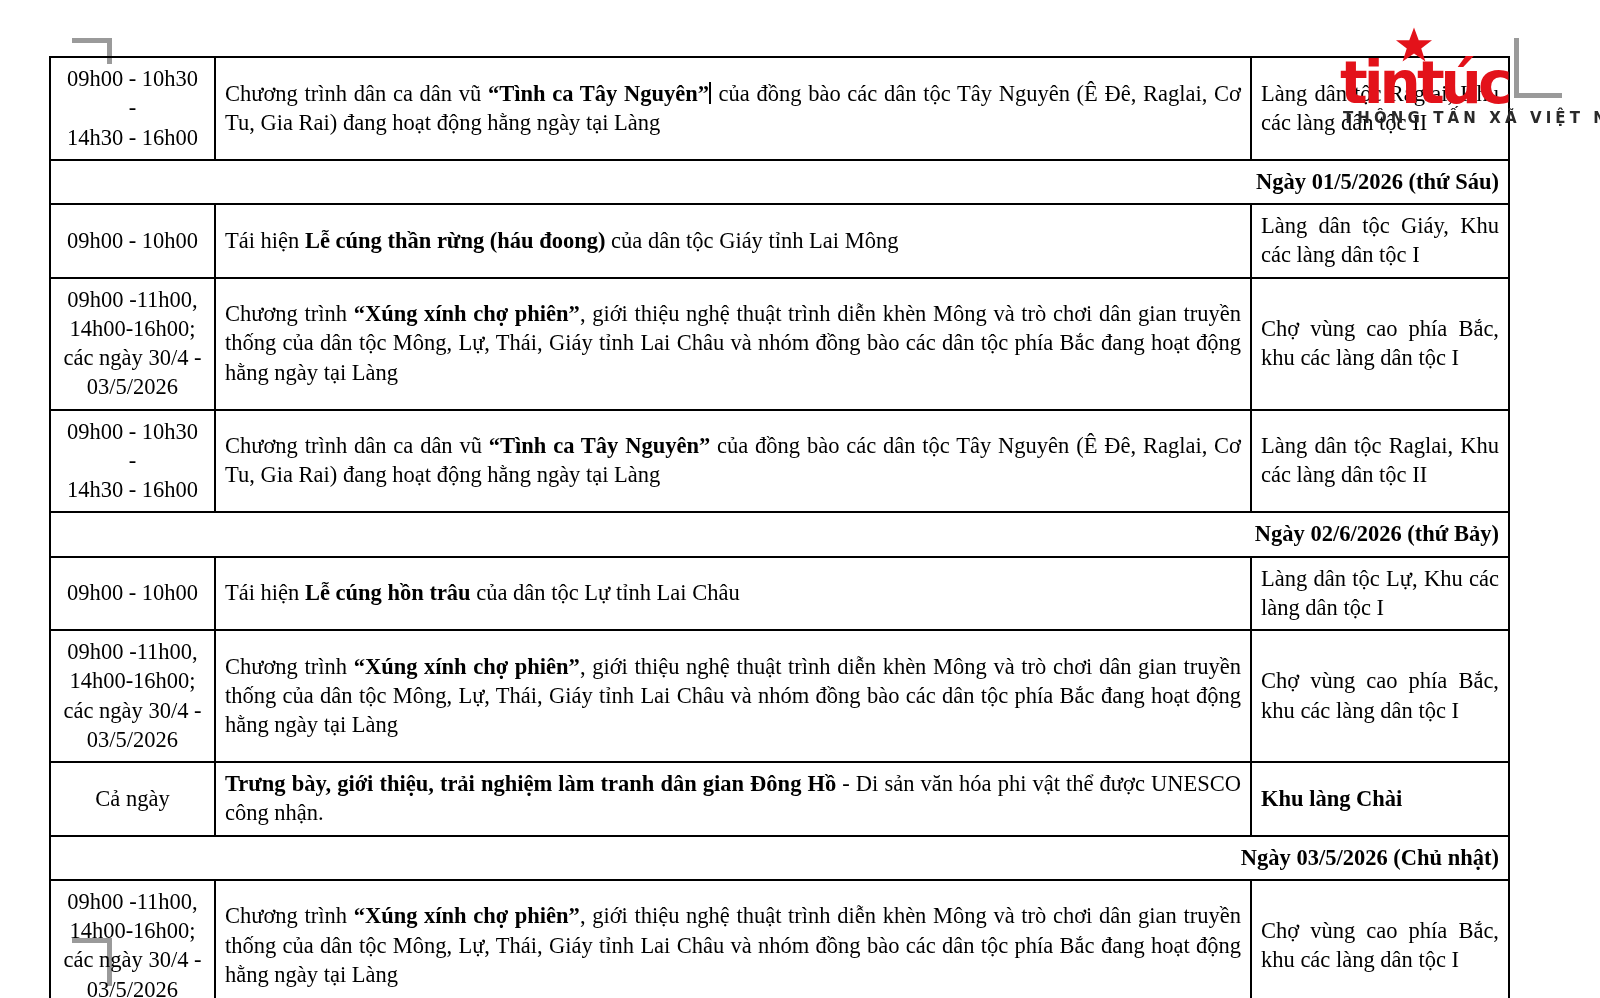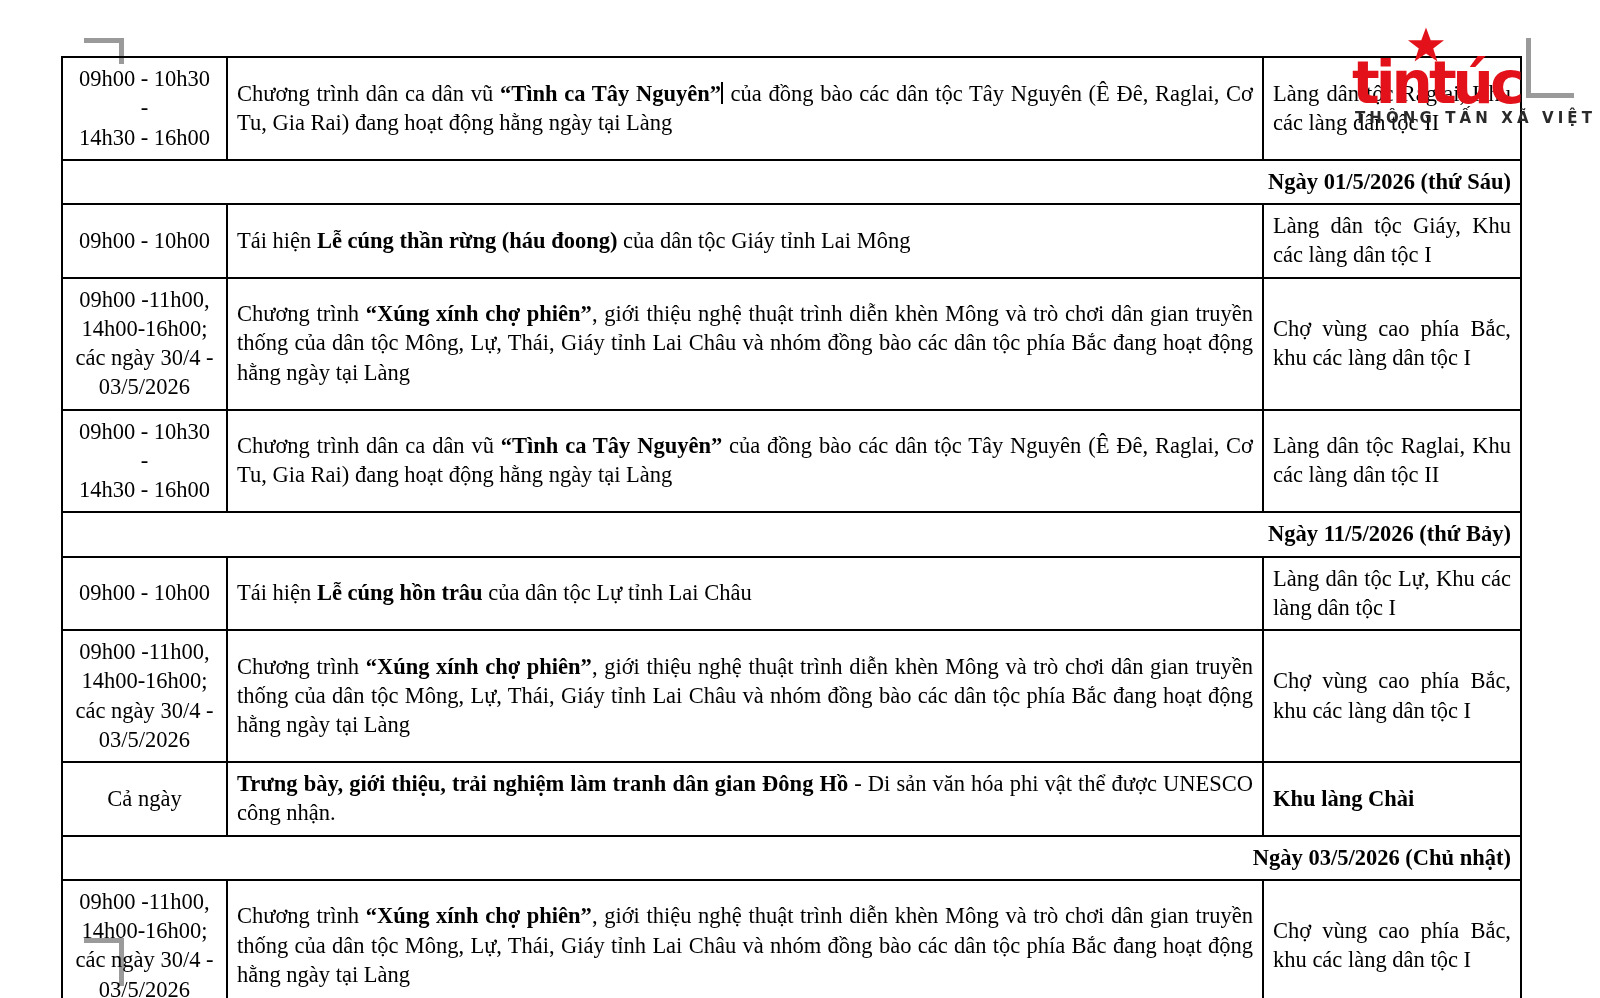--- a/index.html
+++ b/index.html
@@ -13,21 +13,21 @@
     height: 998px;
     font-family: "Liberation Serif", "DejaVu Serif", serif;
     color: #000000;
     overflow: hidden;
     position: relative;
   }
 
   
   #page {
     position: absolute;
-    left: 16px; top: 0;
+    left: 4px; top: 0;
     width: 1352px;
     height: 998px;
   }
 
   
   .crop-mark {
     position: absolute;
     background: transparent;
   }
   .crop-mark .h { position: absolute; background: #9a9a9a; height: 5px; }
@@ -176,21 +176,21 @@
           <td class="time"><span>09h00 -11h00,</span><br><span>14h00-16h00;</span><br><span>các ngày 30/4 -</span><br><span>03/5/2026</span></td>
           <td class="content"><span>Chương trình </span><span class="b">“Xúng xính chợ phiên”</span><span>, giới thiệu nghệ thuật trình diễn khèn Mông và trò chơi dân gian truyền thống của dân tộc Mông, Lự, Thái, Giáy tỉnh Lai Châu và nhóm đồng bào các dân tộc phía Bắc đang hoạt động hằng ngày tại Làng</span></td>
           <td class="place">Chợ vùng cao phía Bắc, khu các làng dân tộc I</td>
         </tr>
         <tr>
           <td class="time"><span>09h00 - 10h30</span><br><span>-</span><br><span>14h30 - 16h00</span></td>
           <td class="content"><span>Chương trình dân ca dân vũ </span><span class="b">“Tình ca Tây Nguyên”</span><span> của đồng bào các dân tộc Tây Nguyên (Ê Đê, Raglai, Cơ Tu, Gia Rai) đang hoạt động hằng ngày tại Làng</span></td>
           <td class="place">Làng dân tộc Raglai, Khu các làng dân tộc II</td>
         </tr>
         <tr>
-          <td class="daybar" colspan="3">Ngày 11/5/2026 (thứ Bảy)</td>
+          <td class="daybar" colspan="3">Ngày 02/6/2026 (thứ Bảy)</td>
         </tr>
         <tr>
           <td class="time"><span>09h00 - 10h00</span></td>
           <td class="content mid"><span>Tái hiện </span><span class="b">Lễ cúng hồn trâu</span><span> của dân tộc Lự tỉnh Lai Châu</span></td>
           <td class="place">Làng dân tộc Lự, Khu các làng dân tộc I</td>
         </tr>
         <tr>
           <td class="time"><span>09h00 -11h00,</span><br><span>14h00-16h00;</span><br><span>các ngày 30/4 -</span><br><span>03/5/2026</span></td>
           <td class="content"><span>Chương trình </span><span class="b">“Xúng xính chợ phiên”</span><span>, giới thiệu nghệ thuật trình diễn khèn Mông và trò chơi dân gian truyền thống của dân tộc Mông, Lự, Thái, Giáy tỉnh Lai Châu và nhóm đồng bào các dân tộc phía Bắc đang hoạt động hằng ngày tại Làng</span></td>
           <td class="place">Chợ vùng cao phía Bắc, khu các làng dân tộc I</td>

